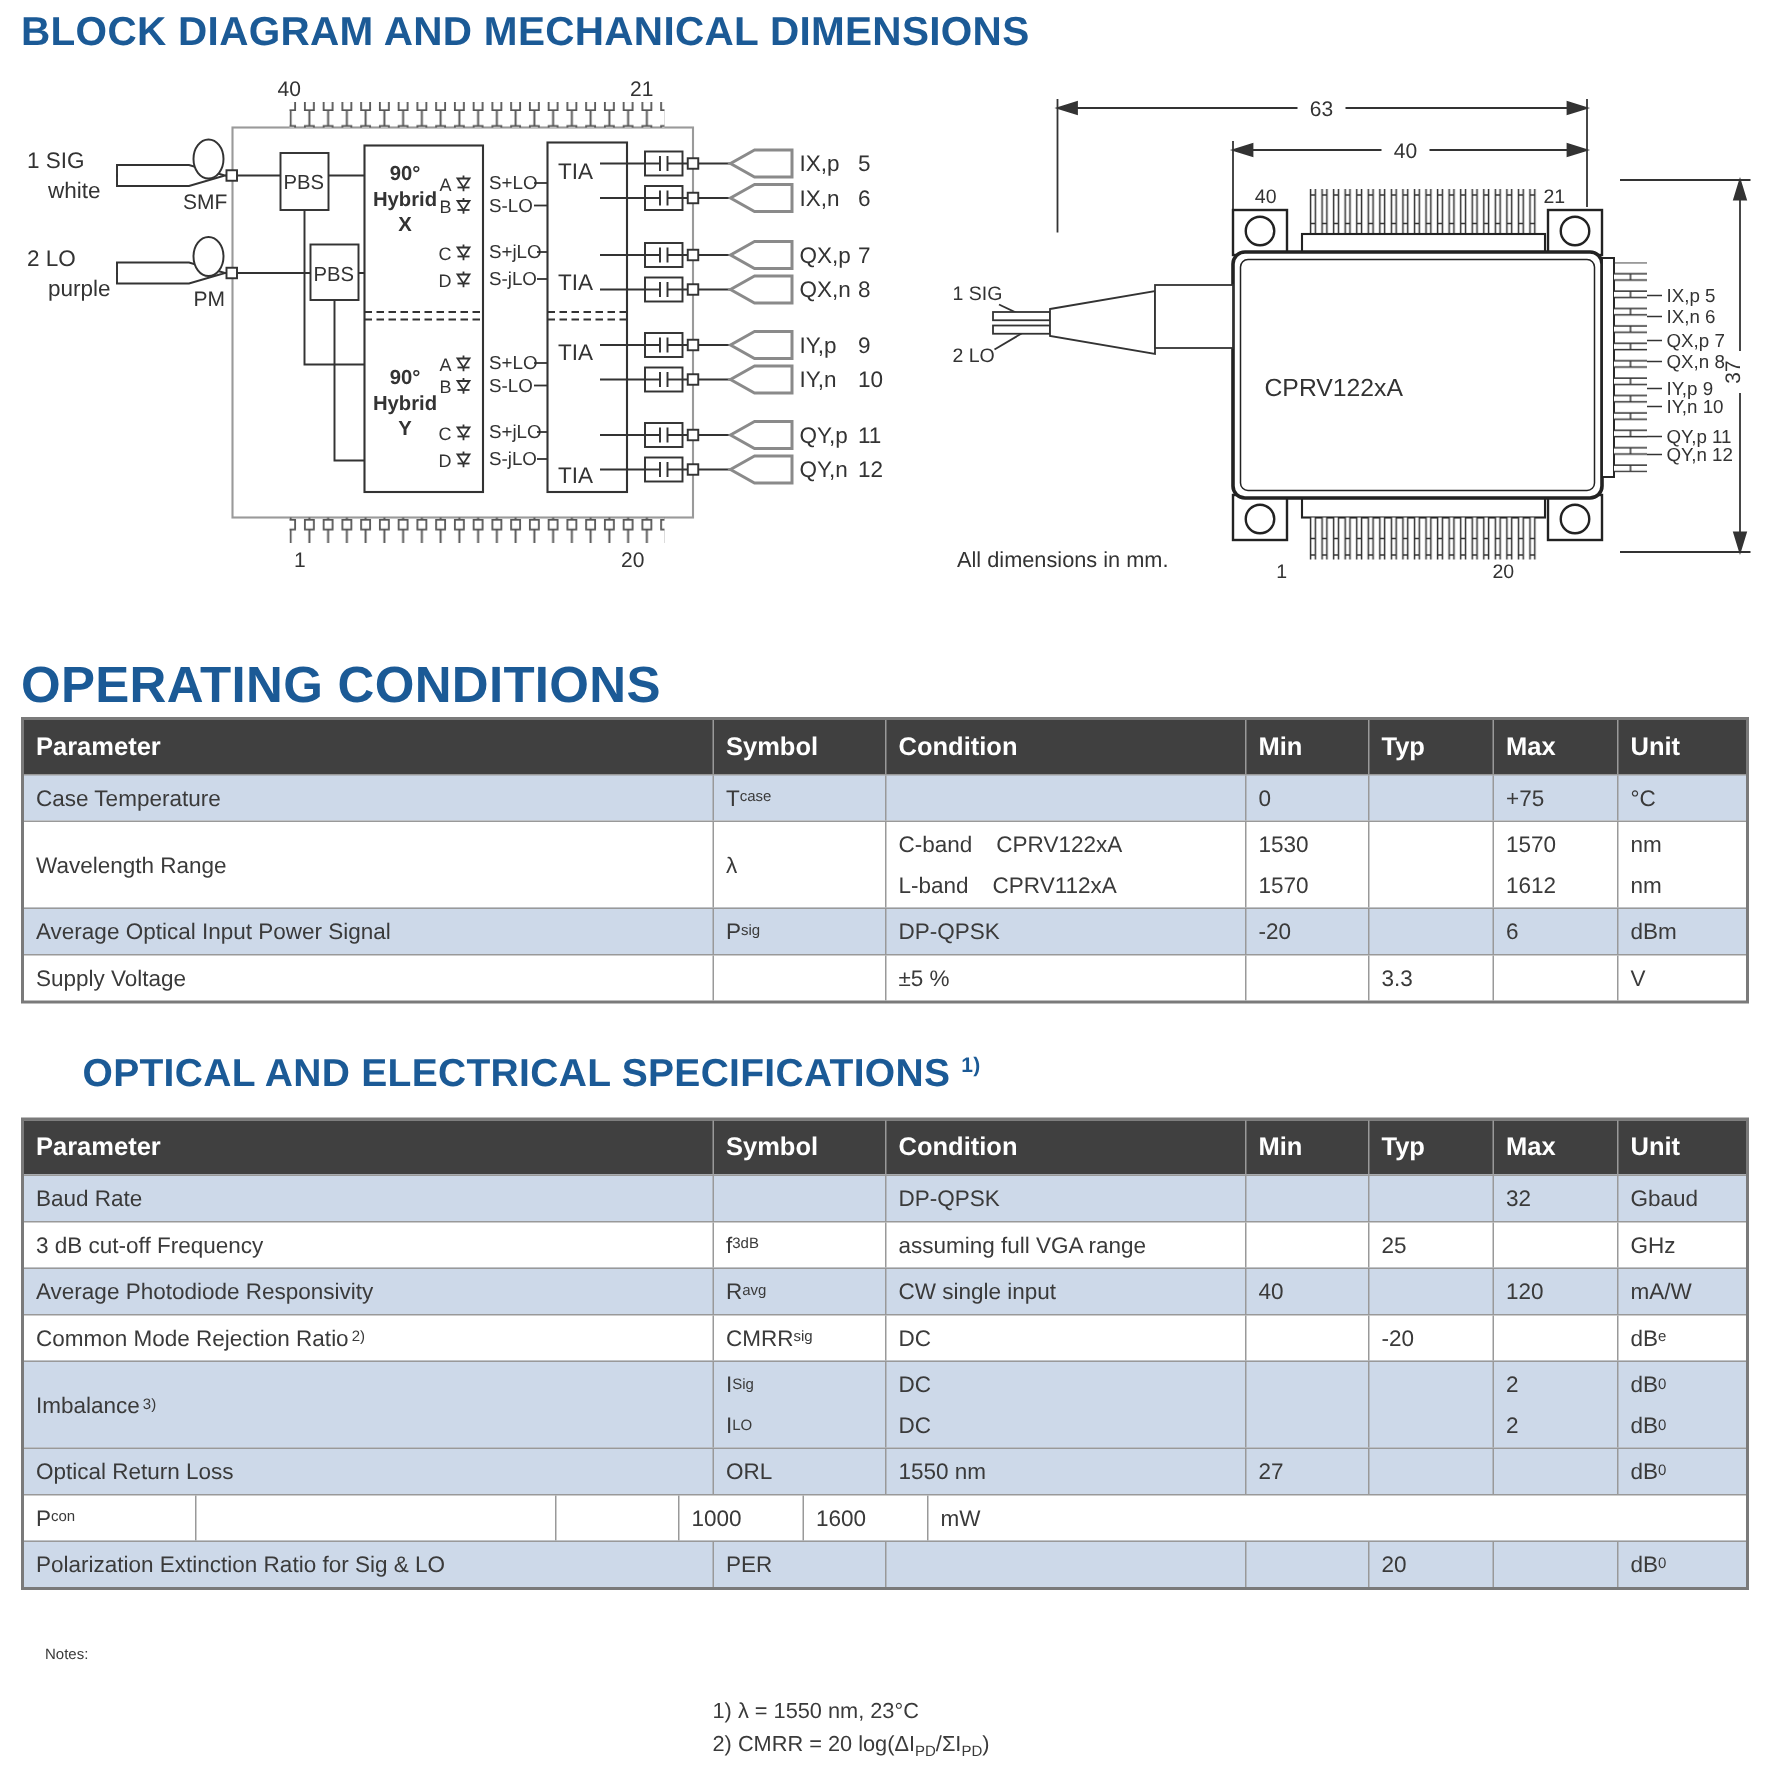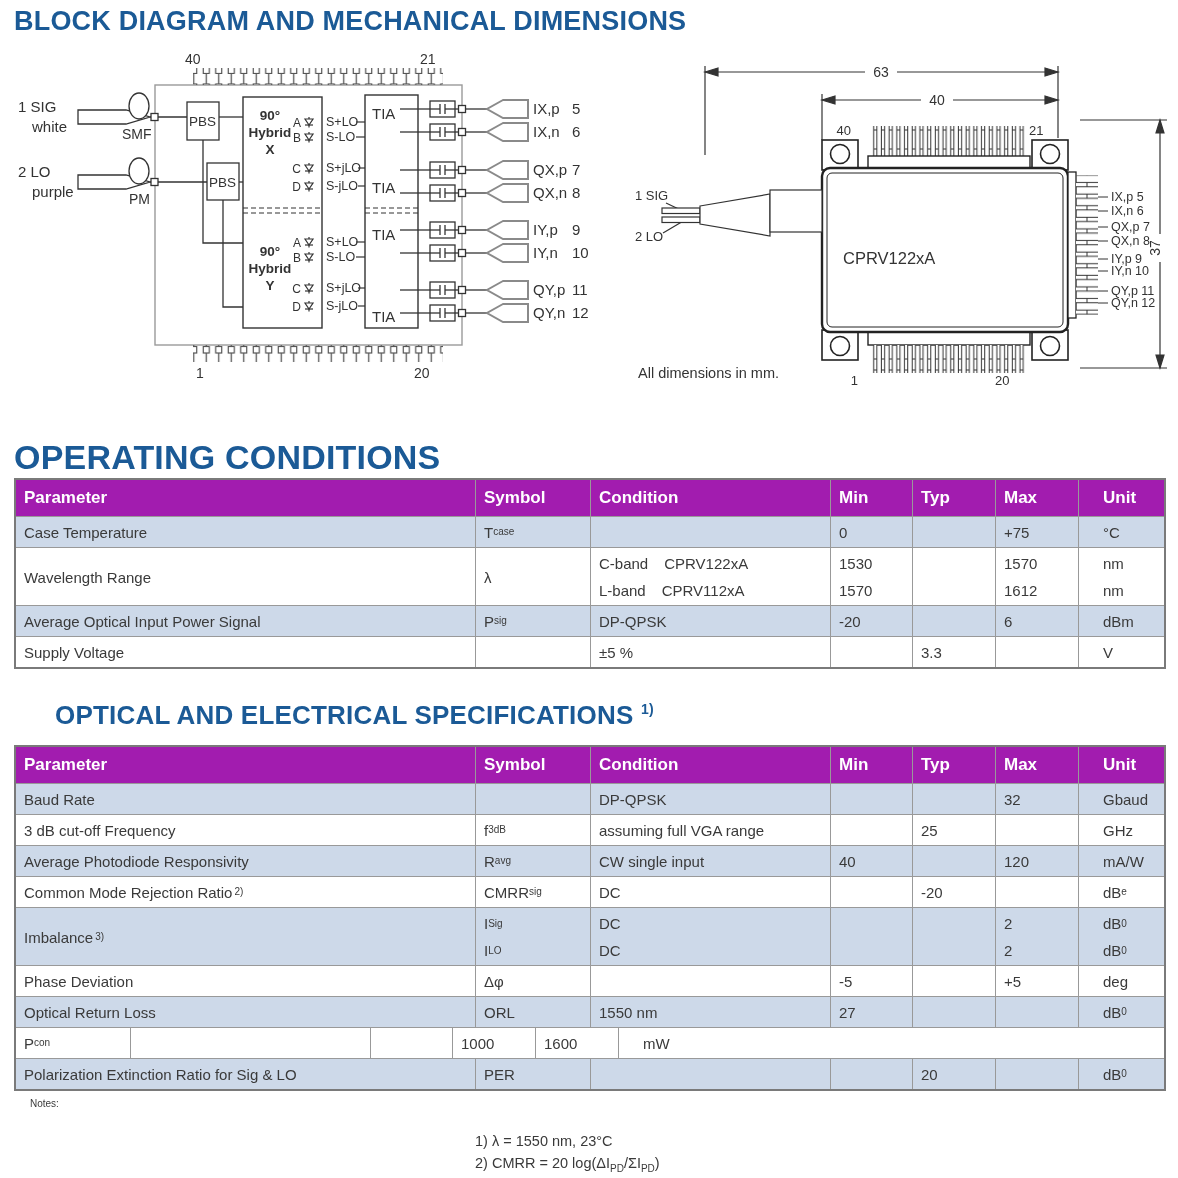--- a/index.html
+++ b/index.html
@@ -4,25 +4,25 @@
 <style>
   html,body{margin:0;padding:0;background:#fff;}
   #page{position:relative;width:1178px;height:1178px;background:#fff;overflow:hidden;
         font-family:"Liberation Sans",sans-serif;color:#3a3a3a;padding-left:40px;}
   .sec-title{position:absolute;left:14px;font-size:27px;font-weight:700;color:#1b5a96;letter-spacing:0.2px;}
   .sec-title sup{font-size:14px;font-weight:700;}
   svg text{font-family:"Liberation Sans",sans-serif;fill:#333;}
   
   .tbl{position:absolute;left:14px;width:1148px;border:2px solid #7a7a7a;background:#fff;font-size:15px;}
   .tr{display:flex;border-top:1px solid #999;}
-  .tr.hdr{border-top:none;background:#a21caf;color:#fff;font-weight:700;font-size:17px;}
+  .tr.hdr{border-top:none;background:#404040;color:#fff;font-weight:700;font-size:17px;}
   .tr.shaded{background:#cdd9e9;}
   .td{box-sizing:border-box;border-right:1px solid #999;padding-left:8px;display:flex;align-items:center;overflow:hidden;}
   .td:last-child{border-right:none;}
-  .c0{width:460px;}.c1{width:115px;}.c2{width:240px;}.c3{width:82px;}.c4{width:83px;}.c5{width:83px;}.c6{flex:1;margin-left:16px;}
+  .c0{width:460px;}.c1{width:115px;}.c2{width:240px;}.c3{width:82px;}.c4{width:83px;}.c5{width:83px;}.c6{flex:1;}
   .h30{height:30px;}.h36{height:36px;}.h57{height:57px;}
   .td.multi{flex-direction:column;align-items:flex-start;justify-content:center;padding-top:1px;}
   .td.multi .ln{height:27px;display:flex;align-items:center;}
   sub{font-size:10px;line-height:1;}
   sup.psup{font-size:10px;line-height:1;margin-left:2px;}
   .gap{margin-left:16px;}
   
   .notes-label{position:absolute;left:30px;top:1098px;font-size:10px;}
   .notes-items{position:absolute;left:475px;top:1096px;font-size:14.5px;line-height:22px;margin-top:34px;}
 </style>
@@ -533,29 +533,20 @@
         <div class="ln">
             <span>dB</span>
             <sub>0</sub>
           </div>
         <div class="ln">
             <span>dB</span>
             <sub>0</sub>
           </div>
       </div>
     </div>
-    <div class="tr">
-      <div class="td c0 h30">Phase Deviation</div>
-      <div class="td c1 h30">Δφ</div>
-      <div class="td c2 h30"></div>
-      <div class="td c3 h30">-5</div>
-      <div class="td c4 h30"></div>
-      <div class="td c5 h30">+5</div>
-      <div class="td c6 h30">deg</div>
-    </div>
     <div class="tr shaded">
       <div class="td c0 h30">Optical Return Loss</div>
       <div class="td c1 h30">ORL</div>
       <div class="td c2 h30">1550 nm</div>
       <div class="td c3 h30">27</div>
       <div class="td c4 h30"></div>
       <div class="td c5 h30"></div>
       <div class="td c6 h30">
           <span>dB</span>
           <sub>0</sub>

